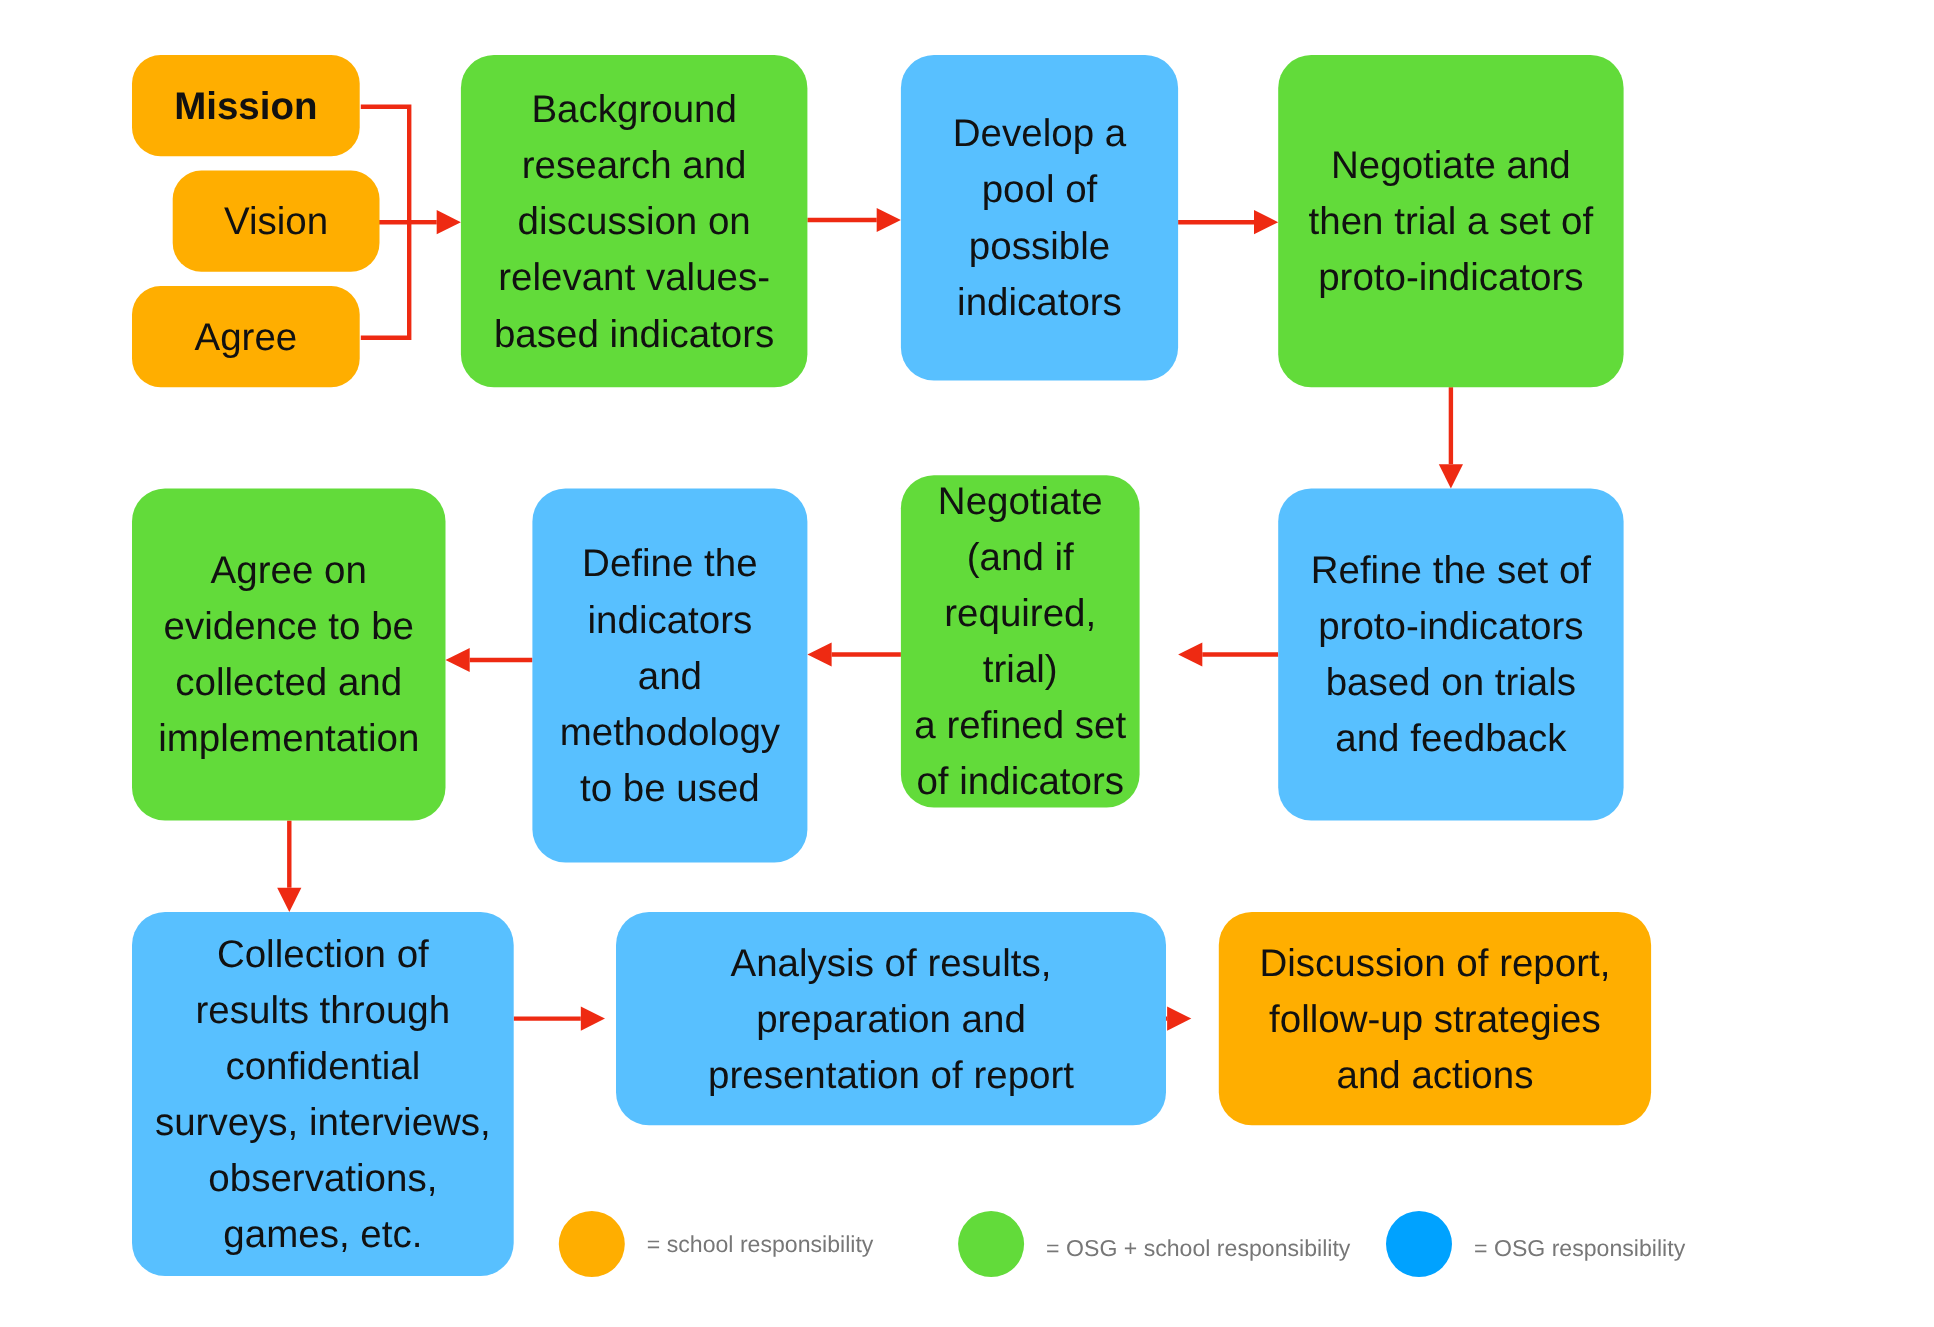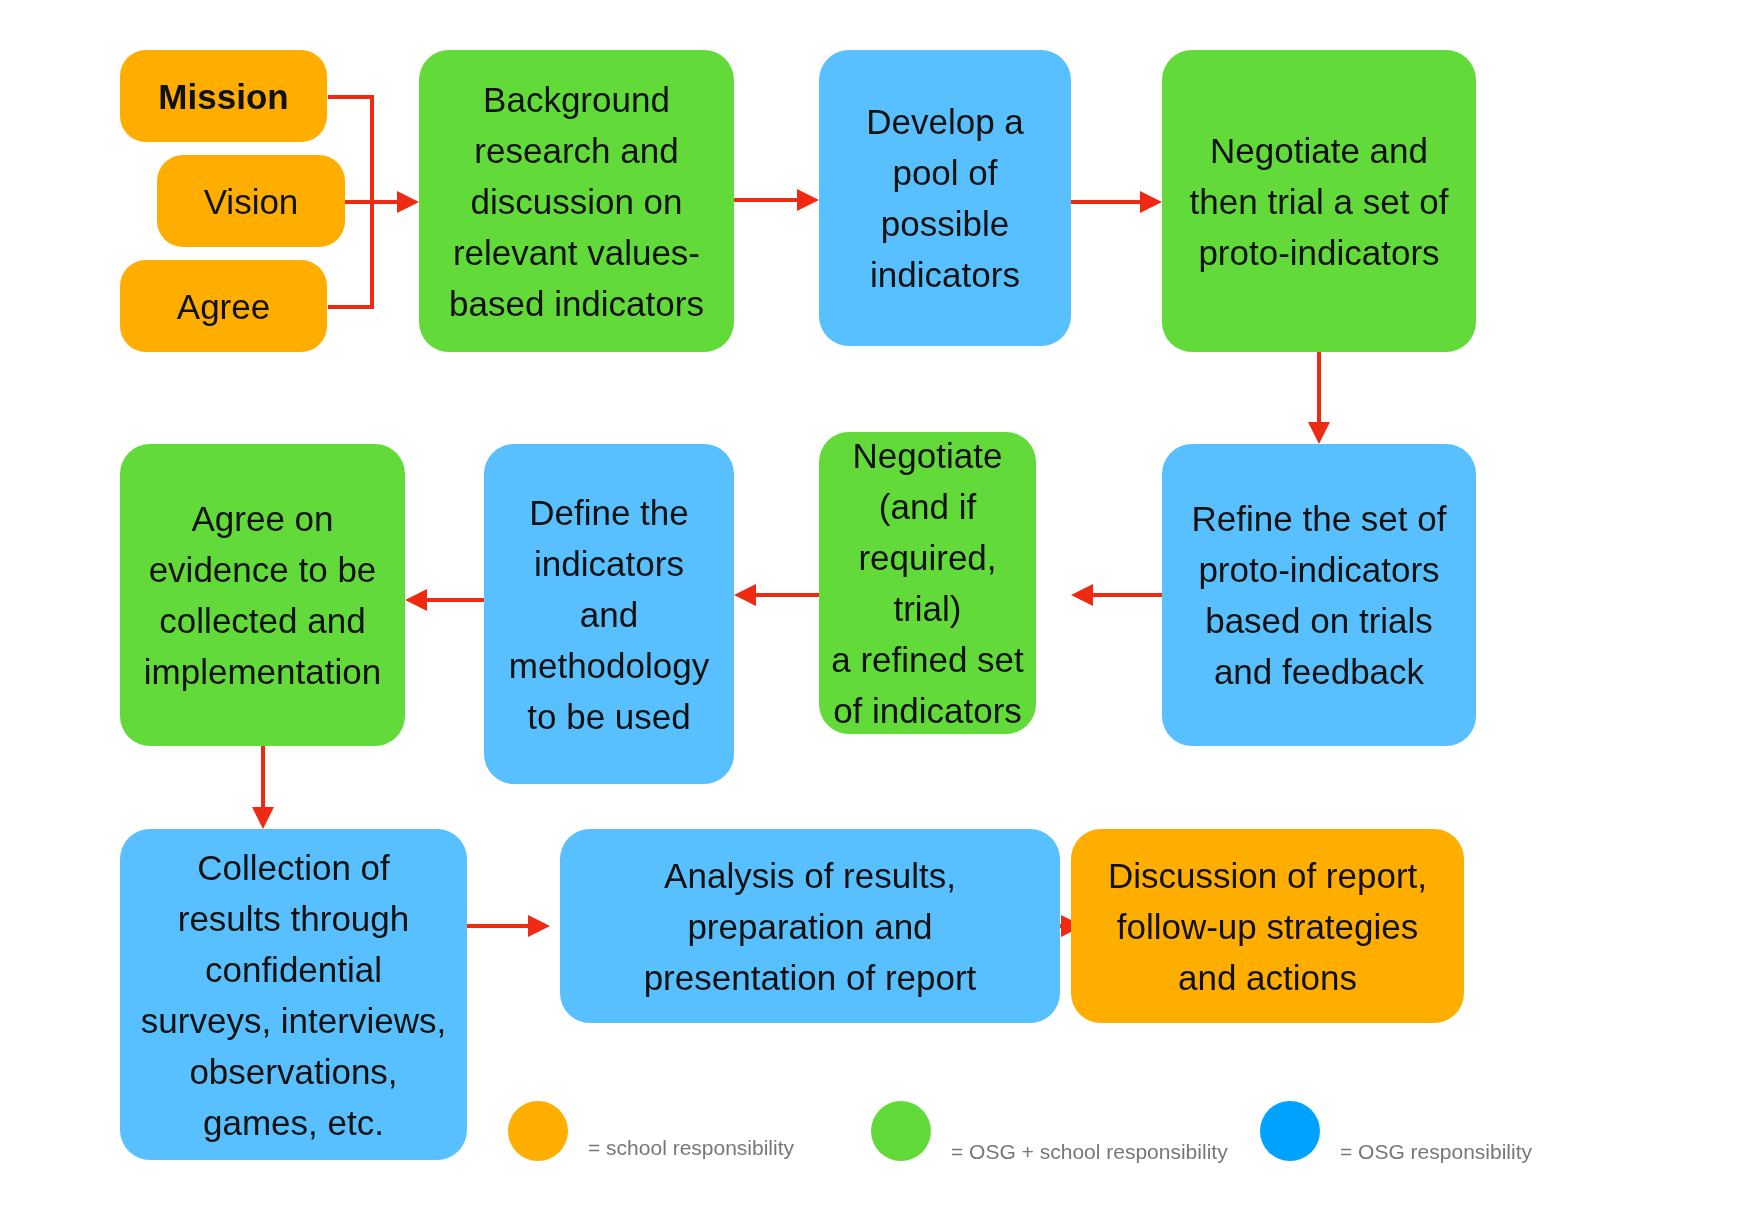--- a/index.html
+++ b/index.html
@@ -6,21 +6,21 @@
   body { width: 1758px; height: 1206px; position: relative; overflow: hidden;
          font-family: "Liberation Sans", "DejaVu Sans", sans-serif; }
   .box { position: absolute; border-radius: 30px; display: flex; align-items: center;
          justify-content: center; text-align: center; color: #111111; box-sizing: border-box; padding: 6px; }
   .box span { font-size: 35px; line-height: 51px; white-space: pre-line; }
   .orange { background: #FFAE00; }
   .green  { background: #62DB3A; }
   .blue   { background: #58C0FF; }
   svg.arrows { position: absolute; left: 0; top: 0; }
   .legend-dot { position: absolute; width: 60px; height: 60px; border-radius: 50%; }
-  .legend-label { position: absolute; font-size: 21px; color: #777777; white-space: nowrap; margin-top: 16px; }
+  .legend-label { position: absolute; font-size: 21px; color: #777777; white-space: nowrap; }
 </style>
 </head>
 <body>
 
 <svg class="arrows" width="1758" height="1206">
   <defs>
     <marker id="ah" markerWidth="10" markerHeight="10" refX="9" refY="5" orient="auto" markerUnits="userSpaceOnUse">
       <path d="M0,0 L10,5 L0,10 z" fill="#EE2A12"></path>
     </marker>
   </defs>
@@ -136,21 +136,21 @@
 confidential
 surveys, interviews,
 observations,
 games, etc.</span>
 </div>
 <div class="box blue" style="left:560px;top:829px;width:500px;height:194px;text-align:center;">
   <span>Analysis of results,
 preparation and
 presentation of report</span>
 </div>
-<div class="box orange" style="left:1071px;top:829px;width:393px;height:194px;">
+<div class="box orange" style="left:1108px;top:829px;width:393px;height:194px;">
   <span>Discussion of report,
 follow-up strategies
 and actions</span>
 </div>
 
 <div>
   <div class="legend-dot" style="left: 508px; top: 1101px; background: rgb(255, 174, 0);"></div>
   <div class="legend-label" style="left:588px;top:1120px;">= school responsibility</div>
   <div class="legend-dot" style="left: 871px; top: 1101px; background: rgb(98, 219, 58);"></div>
   <div class="legend-label" style="left:951px;top:1124px;">= OSG + school responsibility</div>

